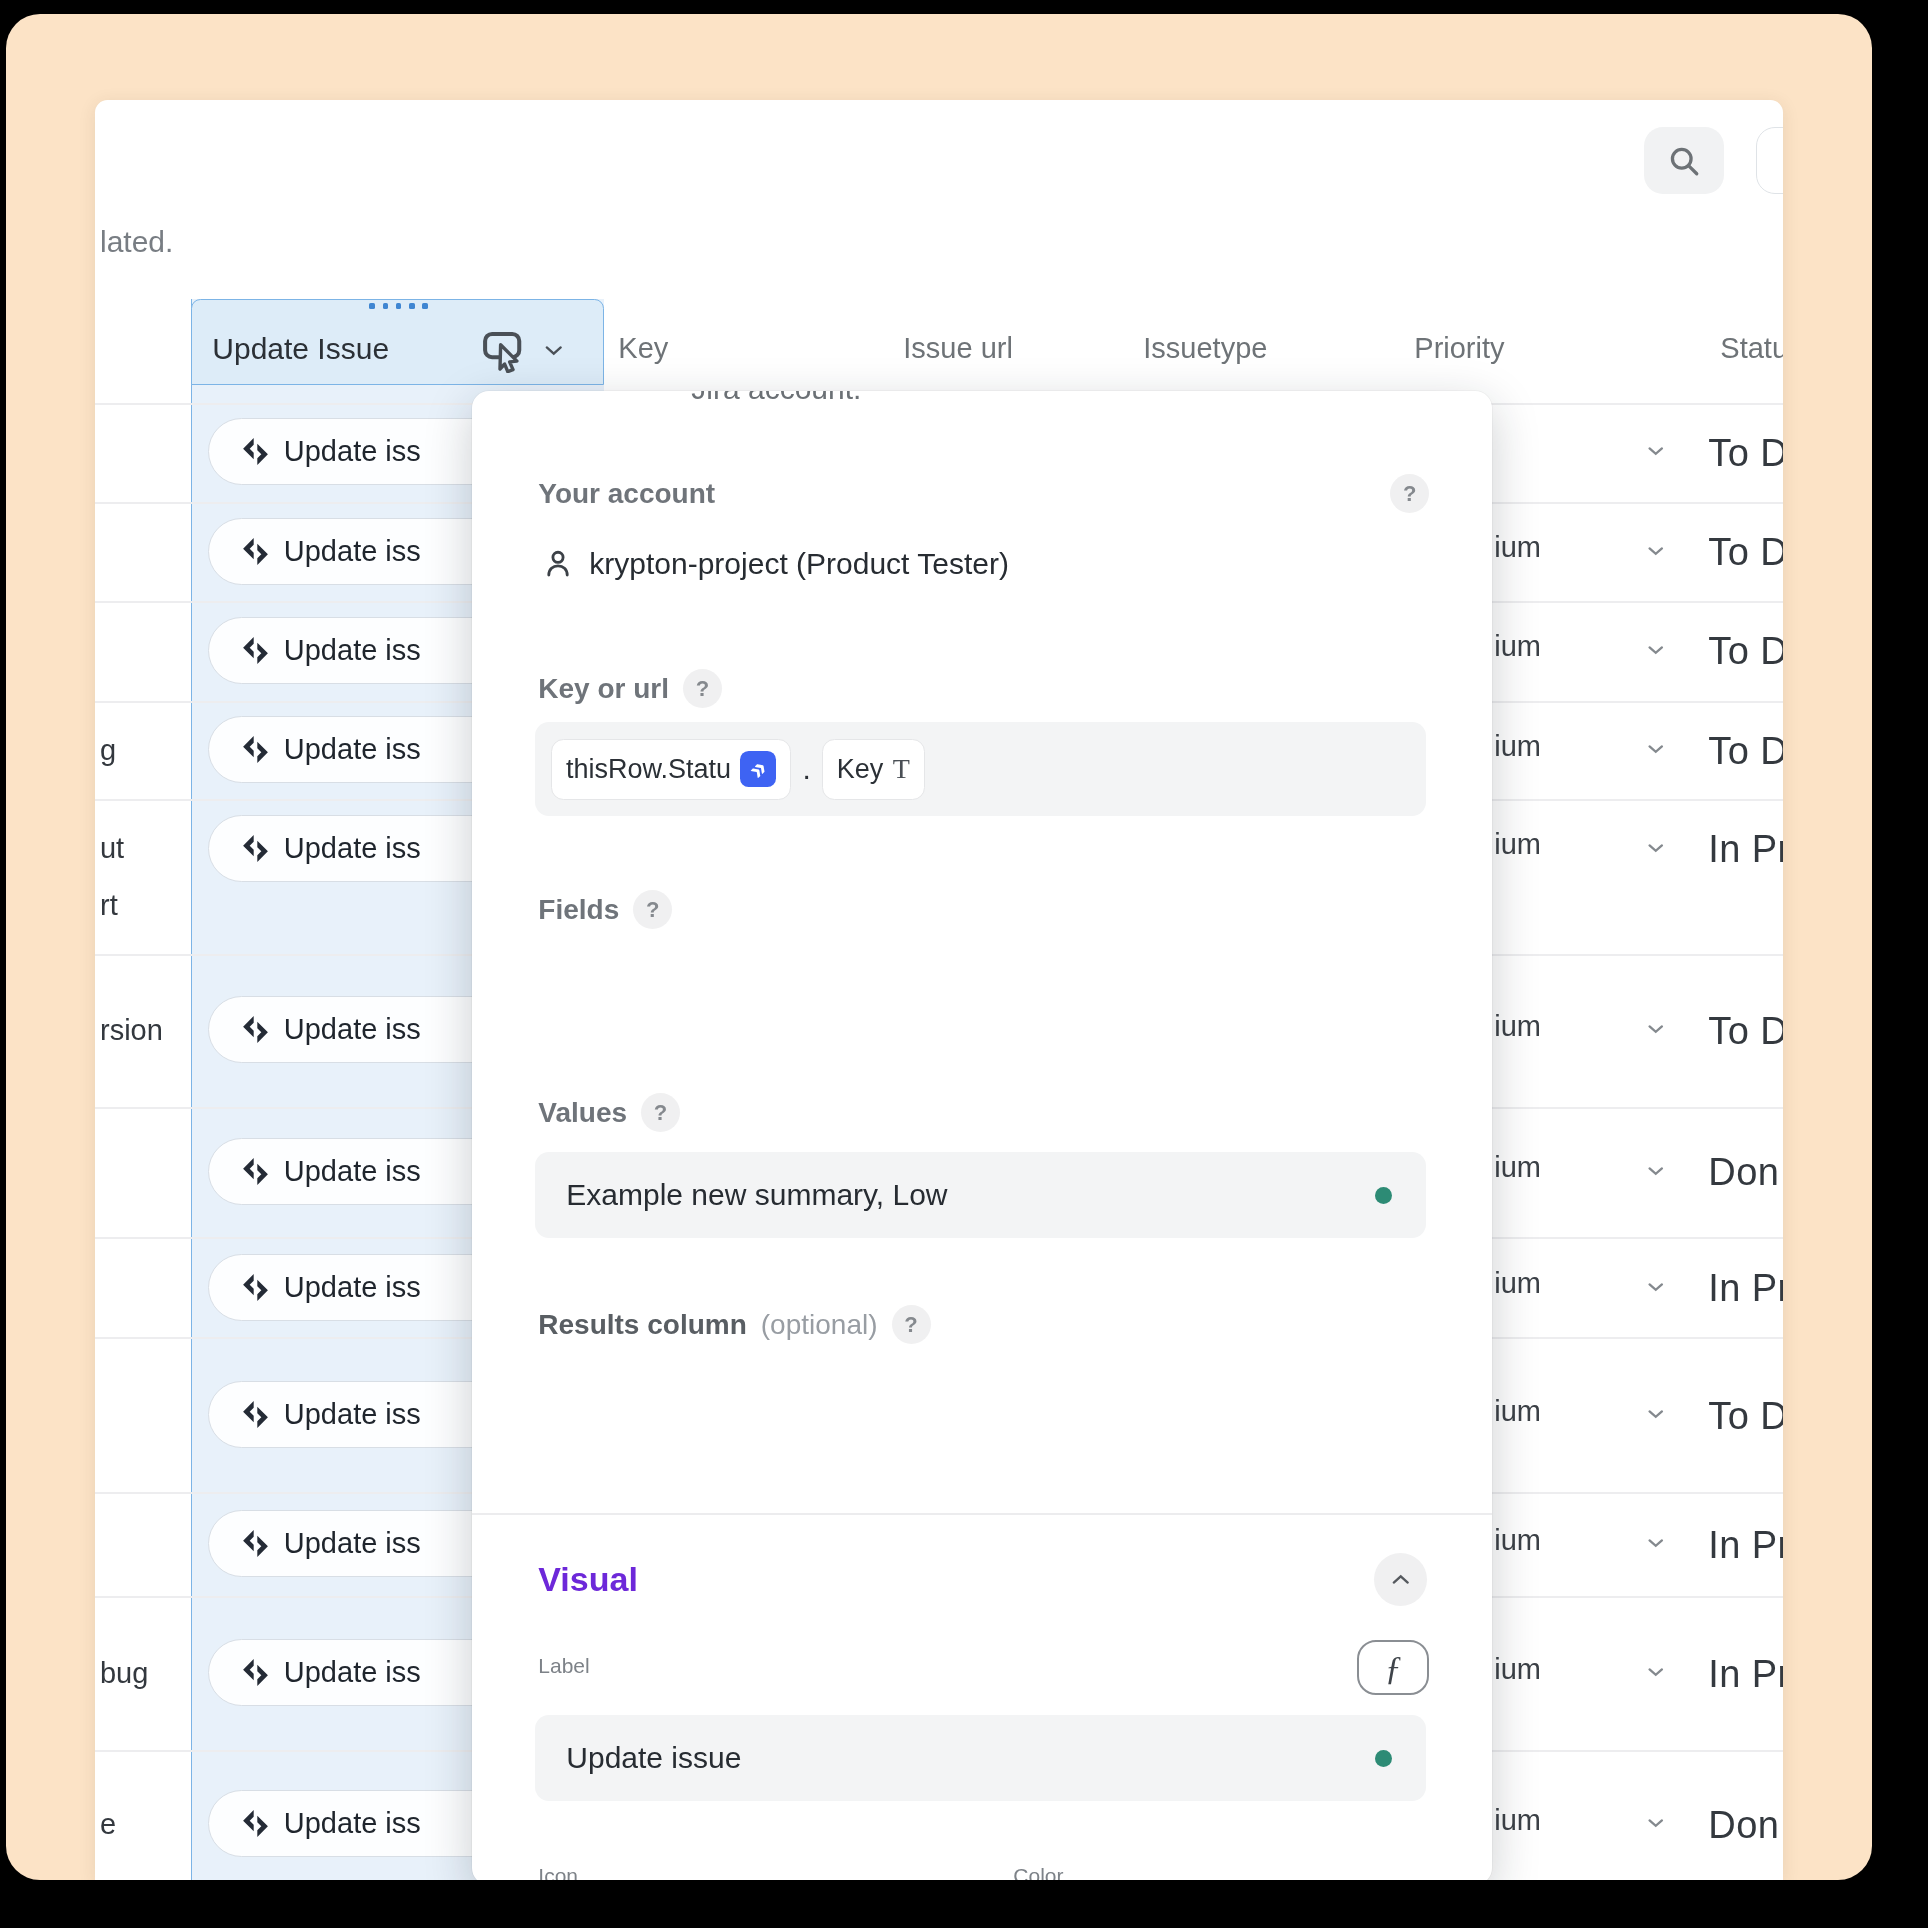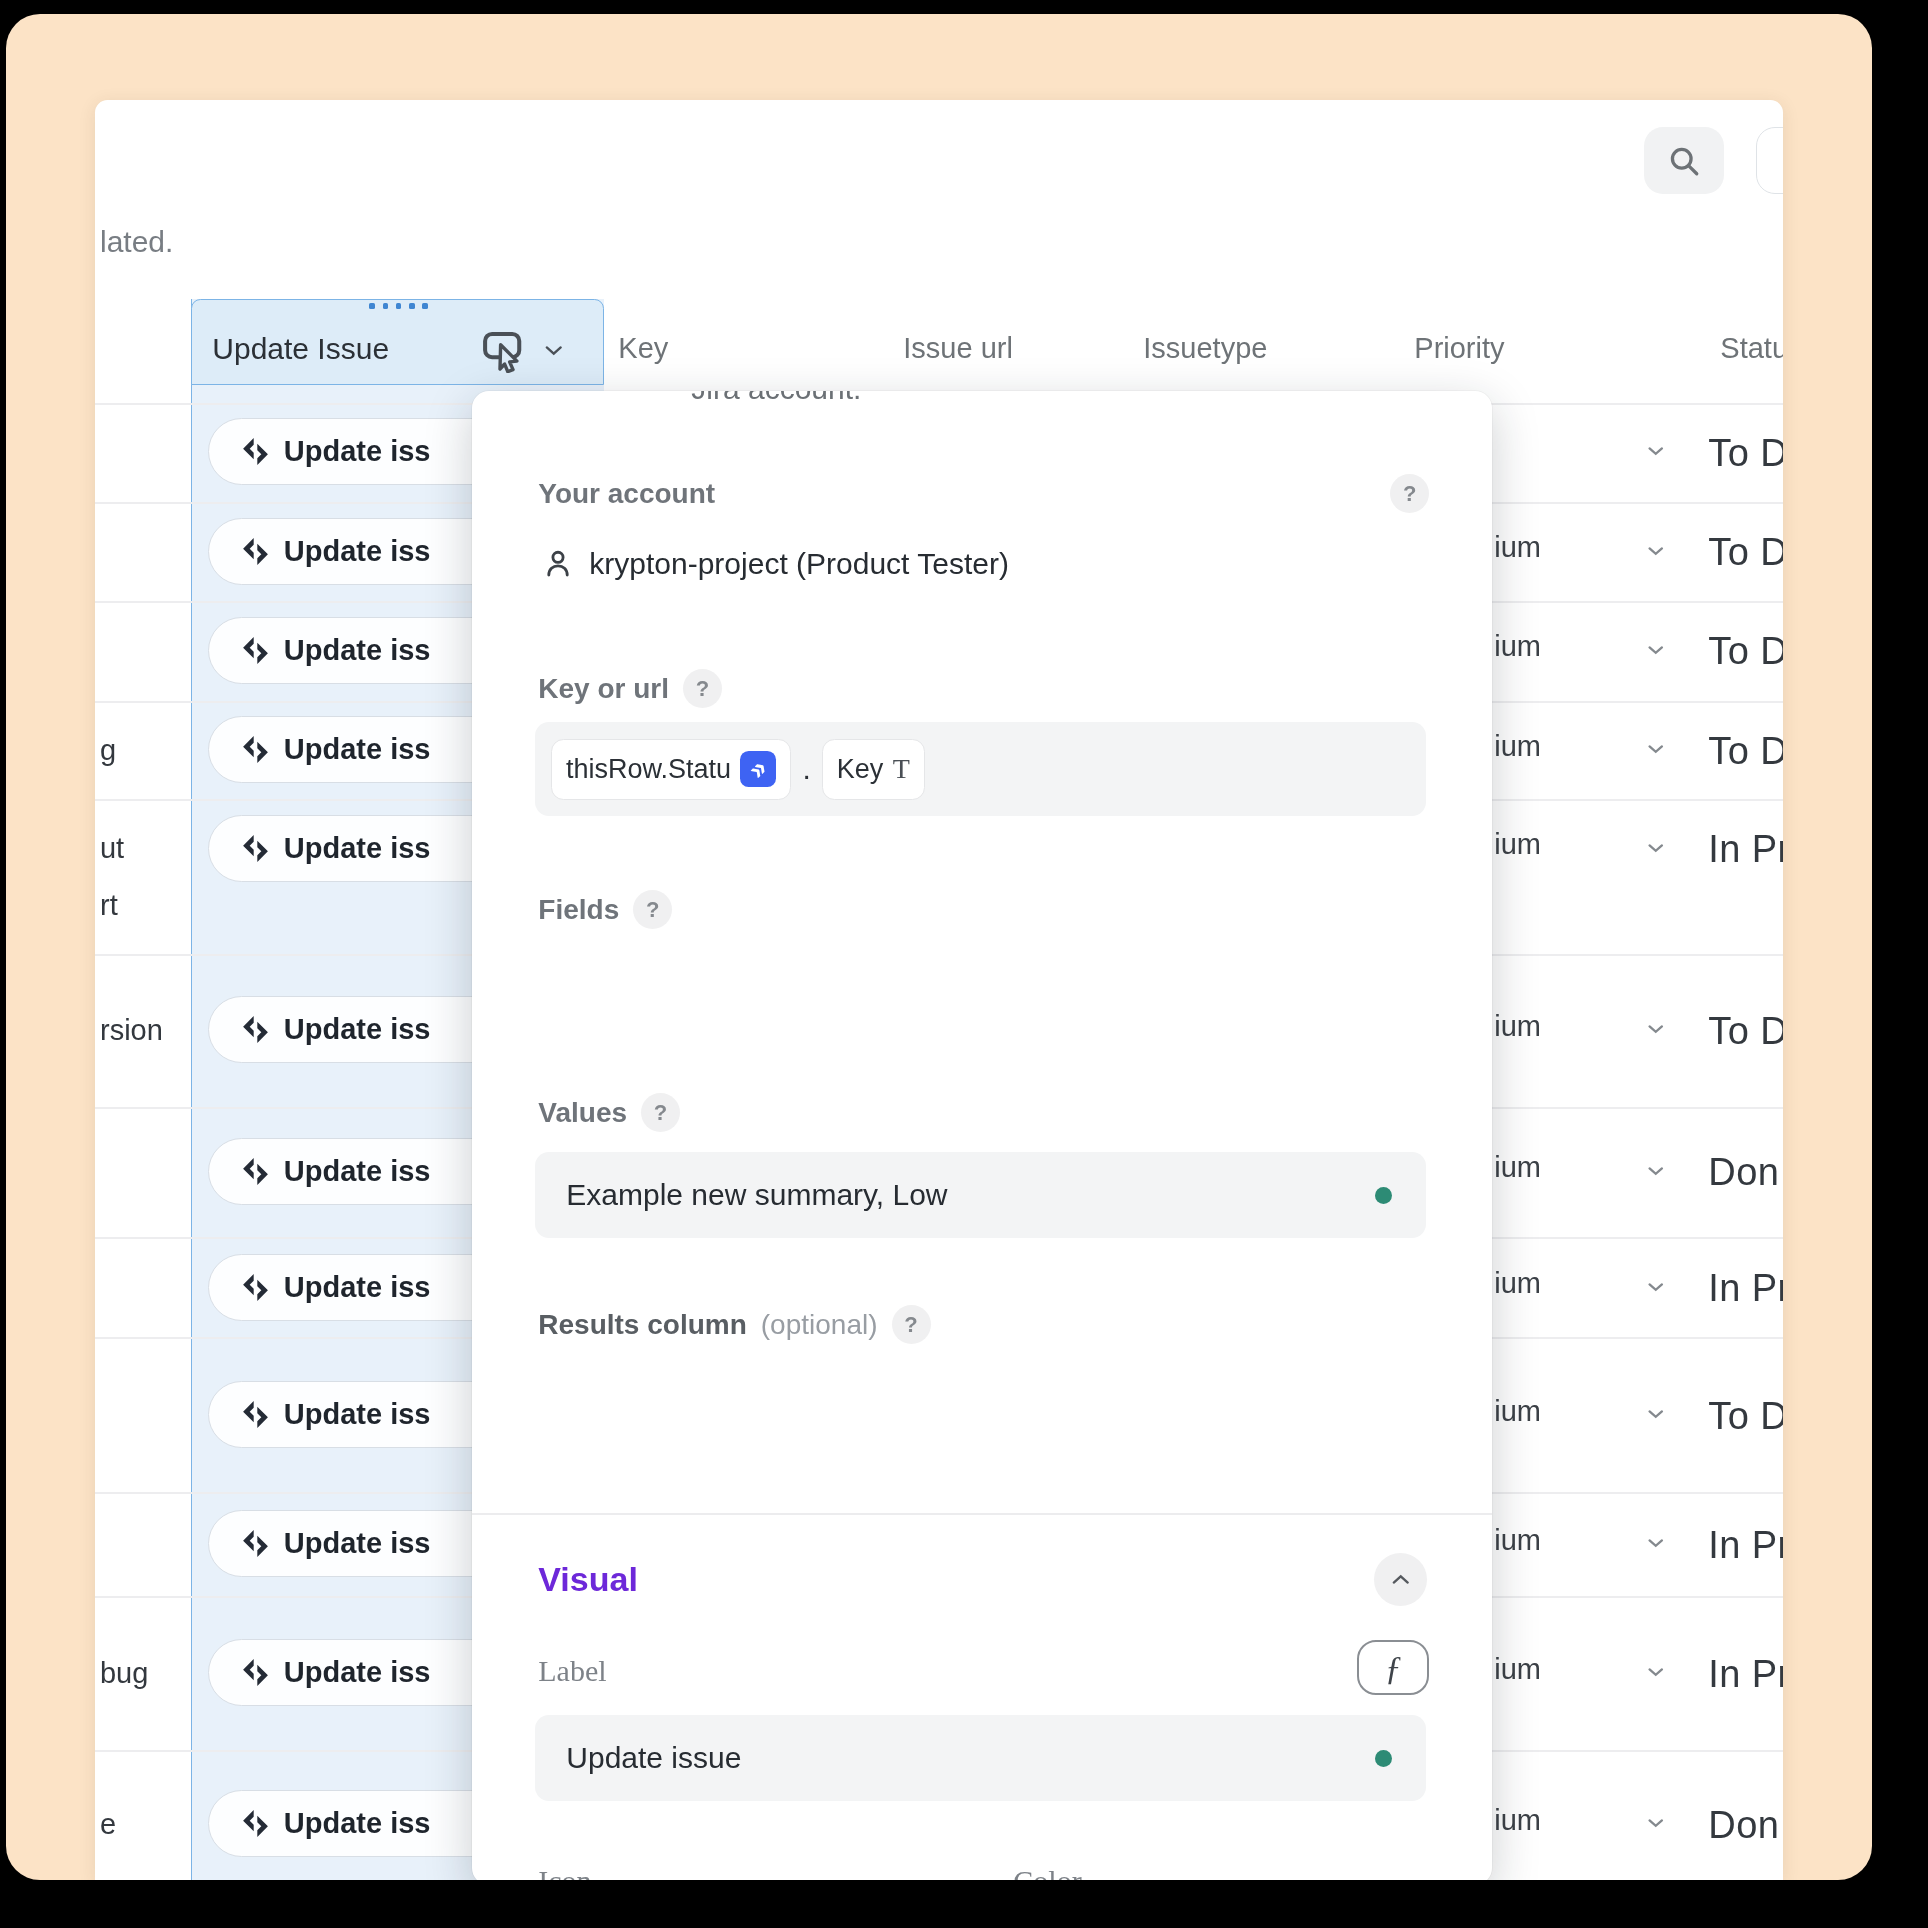--- a/index.html
+++ b/index.html
@@ -22,21 +22,21 @@
                  border-left:1.6px solid #7cb4e6;}
   .header-cell{left:96px;top:199px;width:413px;height:86px;background:#ddecf8;
                border:1.6px solid #7cb4e6;border-radius:9.4px 9.4px 0 0;}
   .drag-dots{left:274px;top:203px;width:61px;display:flex;gap:7.8px;}
   .drag-dots i{width:5.5px;height:5.5px;border-radius:1.6px;background:#3f86d2;}
   .header-title{left:117px;top:232px;font-size:30px;font-weight:500;color:#2b3036;white-space:nowrap;}
   .col-header{top:232px;font-size:29px;color:#6e7377;white-space:nowrap;}
   .sep{left:0;width:1688px;height:1.6px;background:#ededef;}
   .pill{left:113px;width:325px;height:67px;border-radius:34px;background:#fdfeff;
         border:1.6px solid #d8dee5;display:flex;align-items:center;padding-left:31px;gap:12.5px;}
-  .pill .lbl{font-size:29px;font-weight:700;color:#1f252d;white-space:nowrap;}
+  .pill .lbl{font-size:29px;font-weight:400;color:#1f252d;white-space:nowrap;}
   .left-frag{left:4.7px;font-size:29px;color:#33383e;line-height:57px;white-space:pre;}
   .prio-frag{left:1399px;font-size:29px;color:#3c4147;white-space:nowrap;}
   .row-chev{left:1549px;}
   .status-frag{left:1613px;font-size:38px;color:#34393f;letter-spacing:0.4px;white-space:nowrap;}
   
   .popup{left:377px;top:291px;width:1020px;height:1494px;background:#fff;border-radius:17px;
          overflow:hidden;box-shadow:0 14px 47px rgba(25,30,40,.22),0 0 0 0.8px rgba(0,0,0,.04);}
   .p-abs{position:absolute;}
   .intro-frag{left:219px;top:-19.6px;font-size:30px;color:#6b7075;}
   .sec-label{font-size:28px;font-weight:600;color:#6f747a;display:flex;align-items:center;gap:14px;white-space:nowrap;}
@@ -56,21 +56,21 @@
   .chip-dot{font-size:30px;color:#2b3036;margin:0 11px;}
   .serif-t{font-family:"Liberation Serif","DejaVu Serif",serif;font-size:28px;color:#4a4f55;}
   .divider{left:0;width:1020px;height:1.6px;background:#ececee;}
   .visual-title{font-size:34px;font-weight:700;color:#6d28d9;}
   .circle-btn{width:53px;height:53px;border-radius:50%;background:#f0f0f1;
               display:flex;align-items:center;justify-content:center;}
   .f-btn{width:72px;height:55px;border-radius:19px;border:2.3px solid #8a8e93;background:#fff;
          display:flex;align-items:center;justify-content:center;
          font-family:"Liberation Serif","DejaVu Serif",serif;font-style:italic;
          font-size:34px;color:#3f444a;}
-  .gray-label{font-size:30px;color:#7d8288;white-space:nowrap;font-family:Liberation Serif, serif;}
+  .gray-label{font-size:21px;color:#7d8288;white-space:nowrap;}
   svg{display:block;}
 </style>
 </head>
 <body>
 
 <div id="stage">
   <div id="frame">
     <div id="card">
 
       <div class="abs doc-frag">lated.</div>

